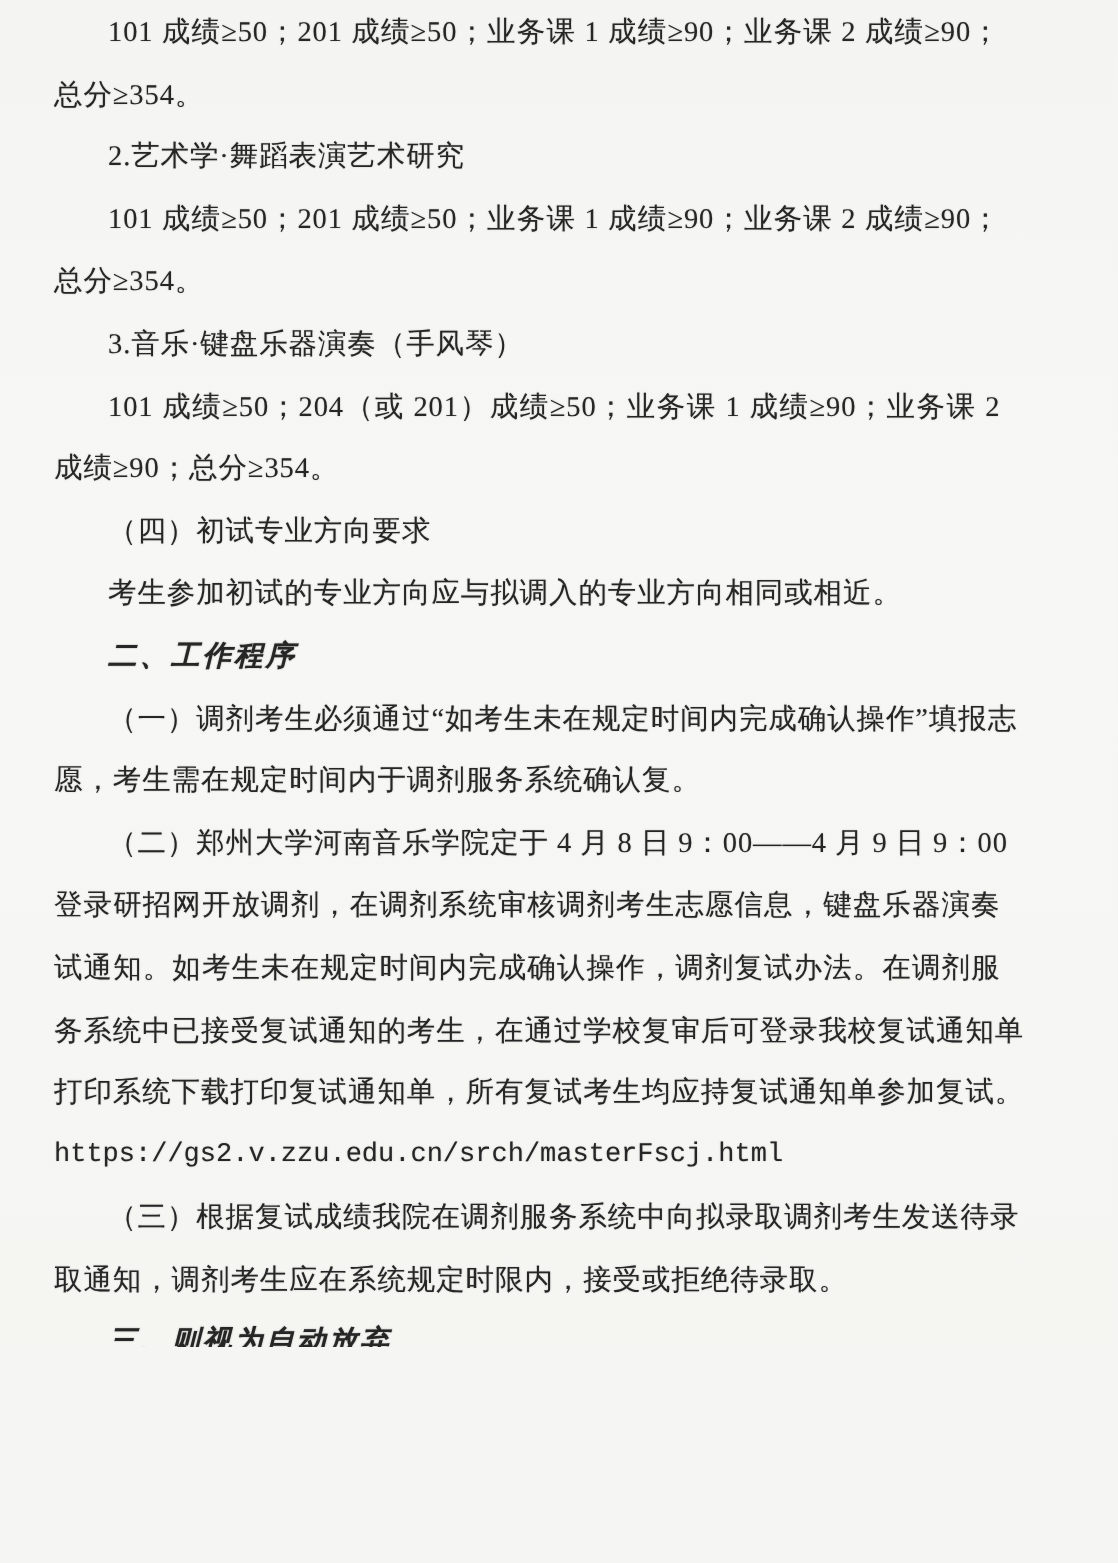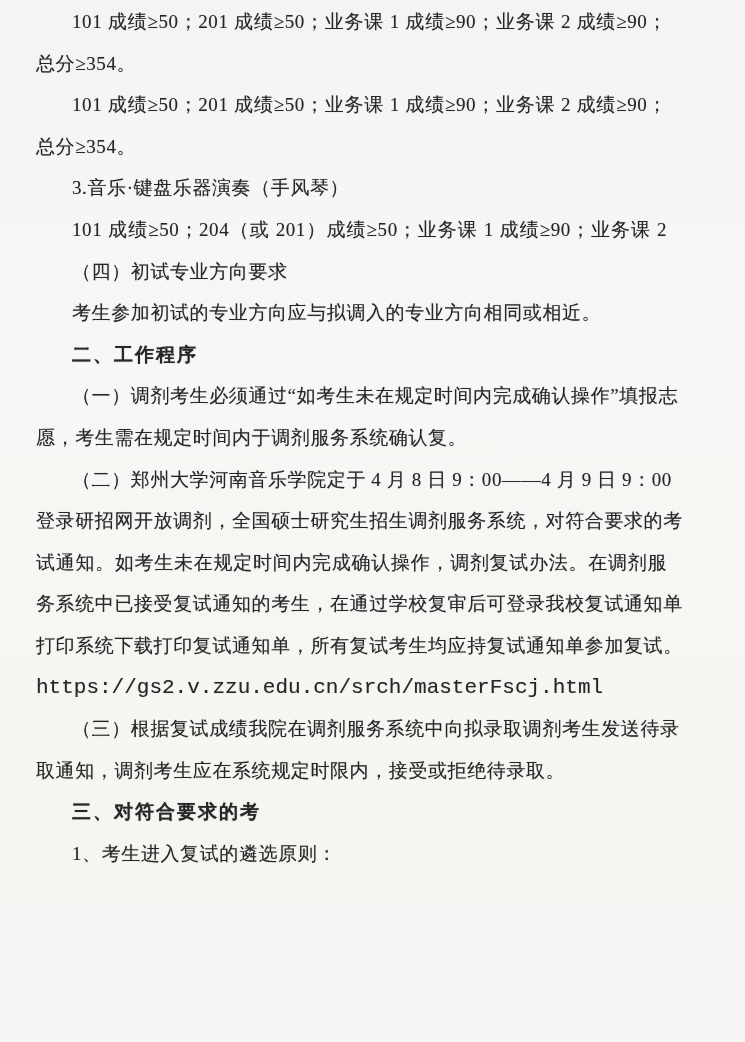--- a/index.html
+++ b/index.html
@@ -35,45 +35,48 @@
   .fill {
     text-align: justify;
     text-align-last: justify;
     text-justify: inter-character;
   }
   .hei {
     font-family: "Liberation Sans", "DejaVu Sans", sans-serif;
     font-weight: 700;
     letter-spacing: 2px;
     text-shadow: 0 0 1px rgba(20, 20, 20, 0.5);
+    font-style: italic;
   }
   .url {
     font-family: "Liberation Mono", "DejaVu Sans Mono", monospace;
-    font-size: 21px;
+    font-size: 18px;
     letter-spacing: 0;
   }
 </style>
 </head>
 <body>
 
 <div class="page">
   <div class="ln indent fill">101 成绩≥50；201 成绩≥50；业务课 1 成绩≥90；业务课 2 成绩≥90；</div>
   <div class="ln">总分≥354。</div>
+  <div class="ln indent">2.艺术学·舞蹈表演艺术研究</div>
   <div class="ln indent fill">101 成绩≥50；201 成绩≥50；业务课 1 成绩≥90；业务课 2 成绩≥90；</div>
   <div class="ln">总分≥354。</div>
   <div class="ln indent">3.音乐·键盘乐器演奏（手风琴）</div>
   <div class="ln indent fill">101 成绩≥50；204（或 201）成绩≥50；业务课 1 成绩≥90；业务课 2</div>
+  <div class="ln">成绩≥90；总分≥354。</div>
   <div class="ln indent">（四）初试专业方向要求</div>
   <div class="ln indent">考生参加初试的专业方向应与拟调入的专业方向相同或相近。</div>
   <div class="ln indent hei">二、工作程序</div>
   <div class="ln indent fill">（一）调剂考生必须通过“如考生未在规定时间内完成确认操作”填报志</div>
   <div class="ln">愿，考生需在规定时间内于调剂服务系统确认复。</div>
   <div class="ln indent fill">（二）郑州大学河南音乐学院定于 4 月 8 日 9：00——4 月 9 日 9：00</div>
-  <div class="ln fill">登录研招网开放调剂，全国硕士研究生招生调剂服务系统，对符合要求的考</div>
+  <div class="ln fill">登录研招网开放调剂，在调剂系统审核调剂考生志愿信息，键盘乐器演奏</div>
   <div class="ln fill">试通知。如考生未在规定时间内完成确认操作，调剂复试办法。在调剂服</div>
   <div class="ln fill">务系统中已接受复试通知的考生，在通过学校复审后可登录我校复试通知单</div>
   <div class="ln fill">打印系统下载打印复试通知单，所有复试考生均应持复试通知单参加复试。</div>
   <div class="ln url">https://gs2.v.zzu.edu.cn/srch/masterFscj.html</div>
   <div class="ln indent fill">（三）根据复试成绩我院在调剂服务系统中向拟录取调剂考生发送待录</div>
   <div class="ln">取通知，调剂考生应在系统规定时限内，接受或拒绝待录取。</div>
-  <div class="ln indent hei">三、对符合要求的考</div>
+  <div class="ln indent hei">三、则视为自动放弃</div>
   <div class="ln indent">1、考生进入复试的遴选原则：</div>
 </div>
 
 </body></html>

